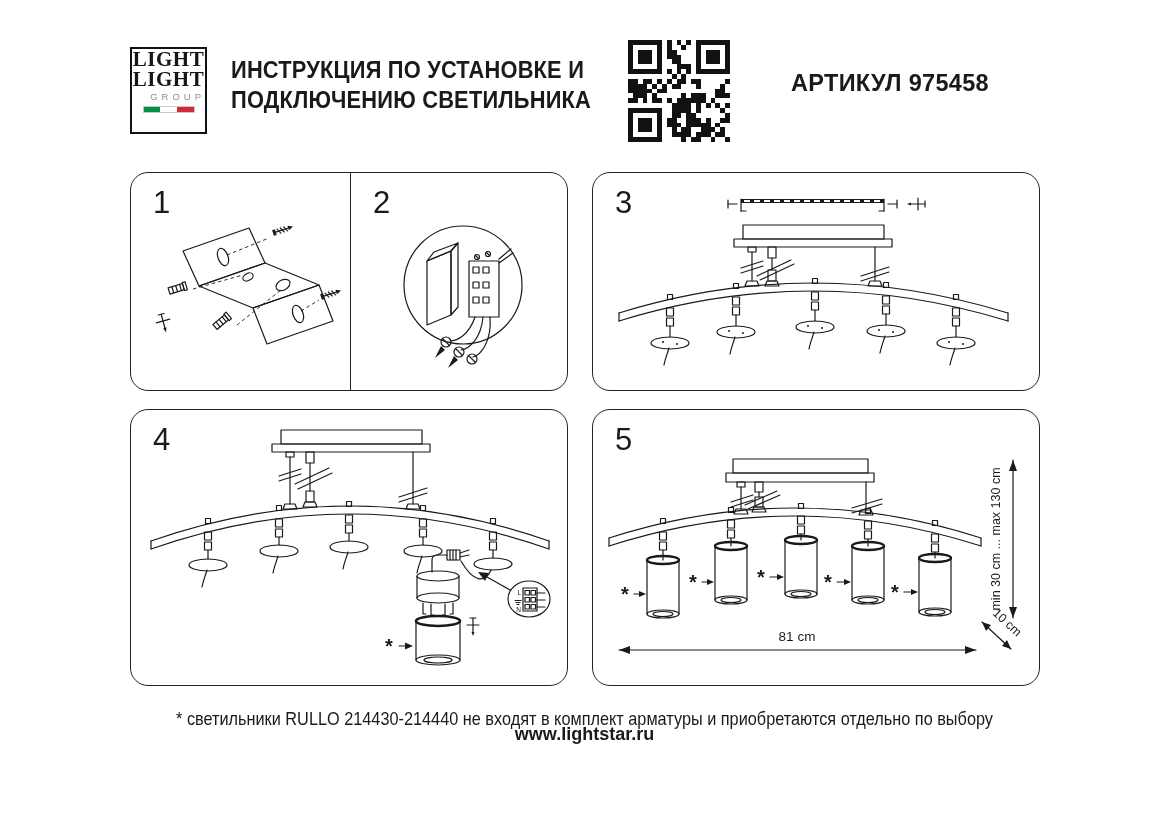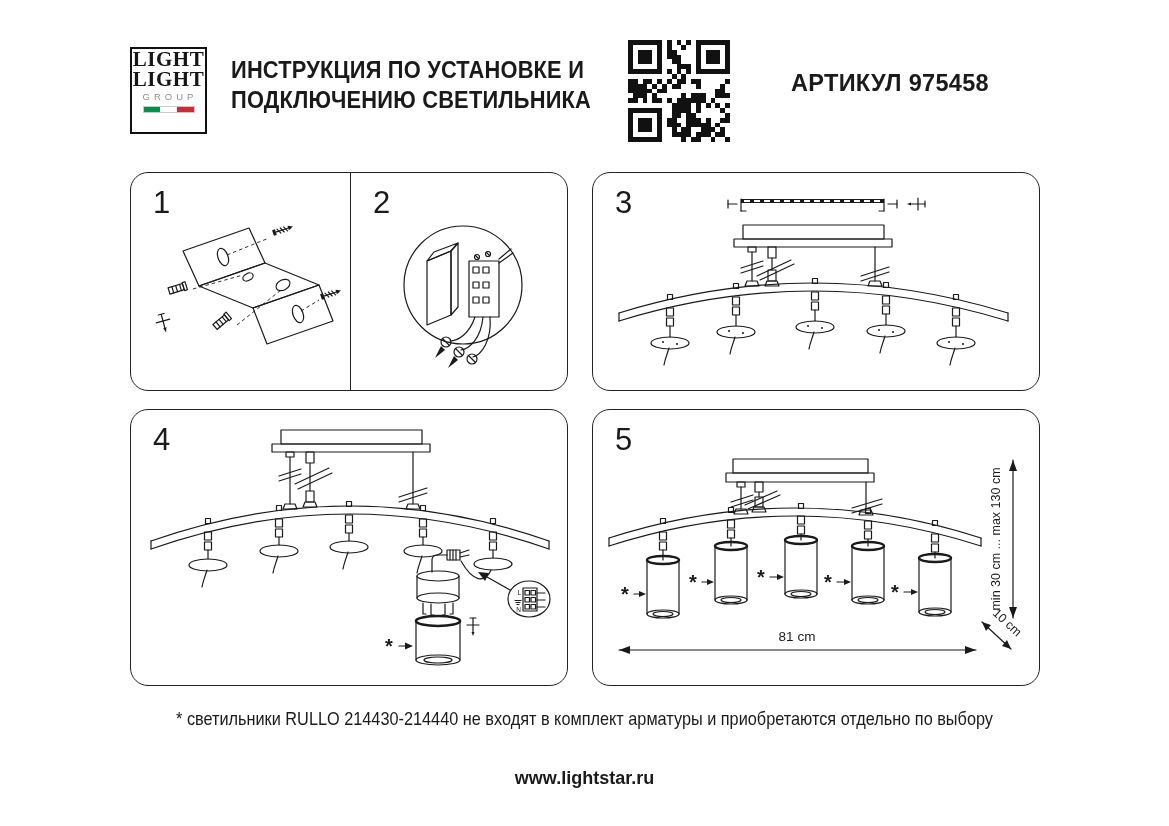--- a/index.html
+++ b/index.html
@@ -4,21 +4,21 @@
 <style>
   html,body{margin:0;padding:0;background:#fff;}
   .page{position:relative;width:1169px;height:826px;background:#fff;overflow:hidden;
         font-family:"Liberation Sans",sans-serif;color:#1a1a1a;}
   
   .logo{position:absolute;left:130px;top:47px;width:77px;height:87px;border:2px solid #111;
         box-sizing:border-box;text-align:center;background:#fff;}
   .logo .l1,.logo .l2{font-family:"Liberation Serif",serif;font-weight:bold;font-size:21px;
         line-height:20px;letter-spacing:.5px;color:#161616;}
   .logo .l1{}
-  .logo .l3{font-size:9.5px;letter-spacing:4px;color:#8f8f8f;margin-top:2px;padding-left:3px;}
+  .logo .l3{font-size:9.5px;letter-spacing:4px;color:#8f8f8f;margin-top:2px;padding-left:3px;text-align:right;}
   .flag{width:52px;height:7px;margin:4px auto 0;display:flex;border:1px solid #c9c9c9;box-sizing:border-box;}
   .flag span{flex:1;height:100%;}
   .title{position:absolute;left:231px;top:56px;font-size:23.5px;font-weight:bold;line-height:29.5px;
         letter-spacing:.2px;transform:scaleX(.93);transform-origin:left top;white-space:nowrap;}
   .qr{position:absolute;left:628px;top:40px;width:102px;height:102px;}
   .hdr-right{position:absolute;left:765px;top:63px;width:250px;text-align:center;}
   .series{font-size:17px;font-weight:bold;letter-spacing:.4px;}
   .article{font-size:23.5px;font-weight:bold;margin-top:7px;letter-spacing:.3px;}
   
   .box{position:absolute;border:1.6px solid #232323;border-radius:18px;box-sizing:border-box;background:#fff;}
@@ -34,21 +34,21 @@
   .f{fill:#1a1a1a;stroke:none;}
   .d{stroke:#1a1a1a;stroke-width:.9;fill:none;stroke-dasharray:3.5,3;}
   .w{stroke:#fff;stroke-width:2;stroke-dasharray:6,4;fill:none;}
   text.ast{font-size:20px;font-weight:bold;fill:#1a1a1a;}
   text.dim{font-size:13.5px;fill:#1a1a1a;}
   text.dimv{font-size:12.5px;fill:#1a1a1a;}
   text.tiny{font-size:6.5px;fill:#1a1a1a;}
   
   .footnote{position:absolute;left:0;top:708px;width:100%;text-align:center;font-size:18.5px;
         transform:scaleX(.88);transform-origin:center top;white-space:nowrap;}
-  .website{position:absolute;left:0;top:768px;width:100%;text-align:center;font-size:18px;font-weight:bold;}
+  .website{position:absolute;left:0;top:724px;width:100%;text-align:center;font-size:18px;font-weight:bold;}
 </style>
 </head>
 <body>
 
 <div class="page">
 
   <div class="logo">
     <div class="l1">LIGHT</div>
     <div class="l2">LIGHT</div>
     <div class="l3">GROUP</div>

